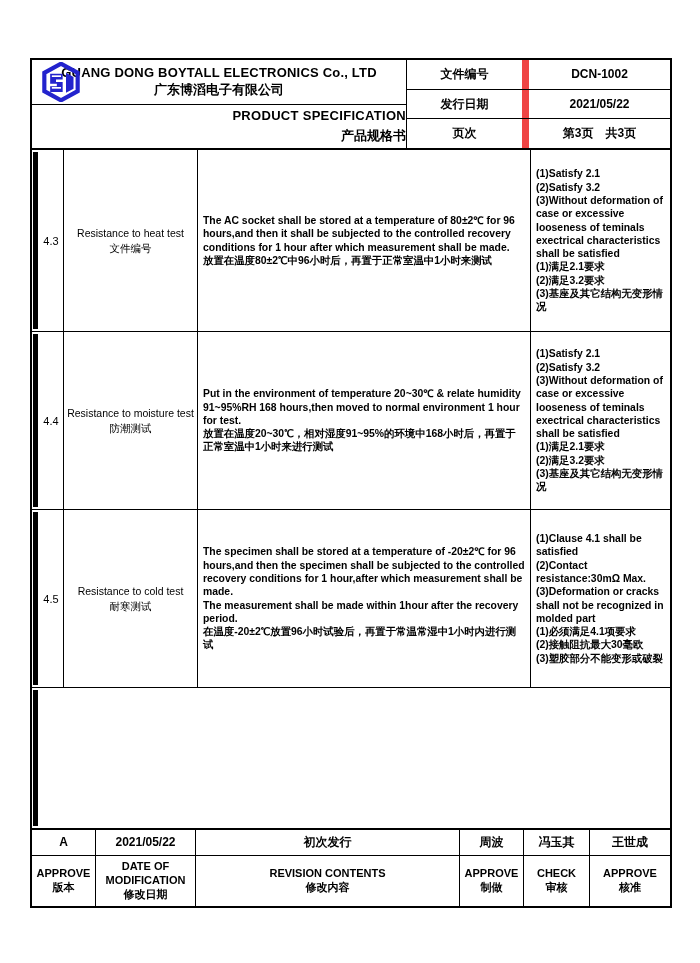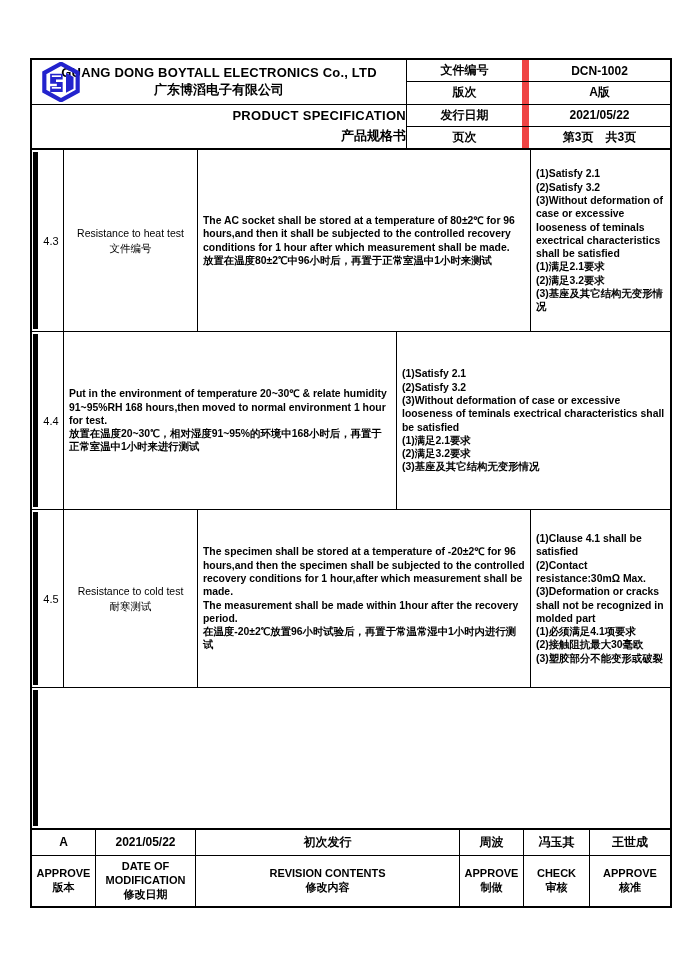--- a/index.html
+++ b/index.html
@@ -78,24 +78,20 @@
           <div class="spec-en">PRODUCT SPECIFICATION</div>
           <div class="spec-cn">产品规格书</div>
         </div>
       </div>
       <div class="header-right">
         <div class="meta-row">
           <div class="meta-label">文件编号</div>
           <div class="meta-value">DCN-1002</div>
         </div>
         <div class="meta-row">
-          <div class="meta-label">版次</div>
-          <div class="meta-value">A版</div>
-        </div>
-        <div class="meta-row">
           <div class="meta-label">发行日期</div>
           <div class="meta-value">2021/05/22</div>
         </div>
         <div class="meta-row">
           <div class="meta-label">页次</div>
           <div class="meta-value">第3页　共3页</div>
         </div>
       </div>
     </div>
 
@@ -120,20 +116,24 @@
 (2)满足3.2要求
 (3)基座及其它结构无变形情况</div>
       </div>
     </div>
 
     <div class="trow h-row2">
       <div class="bar-wrap">
           <div class="bar"></div>
         </div>
       <div class="cell c-num">4.4</div>
+      <div class="cell c-name">
+        <div>Resistance to moisture test</div>
+        <div>防潮测试</div>
+      </div>
       <div class="cell c-desc">
         <div class="pre">Put in the environment of temperature 20~30℃ &amp; relate humidity 91~95%RH 168 hours,then moved to normal environment 1 hour for test.
 放置在温度20~30℃，相对湿度91~95%的环境中168小时后，再置于正常室温中1小时来进行测试</div>
       </div>
       <div class="cell c-req">
         <div class="pre">(1)Satisfy 2.1
 (2)Satisfy 3.2
 (3)Without deformation of case or excessive looseness of teminals exectrical characteristics shall be satisfied
 (1)满足2.1要求
 (2)满足3.2要求

